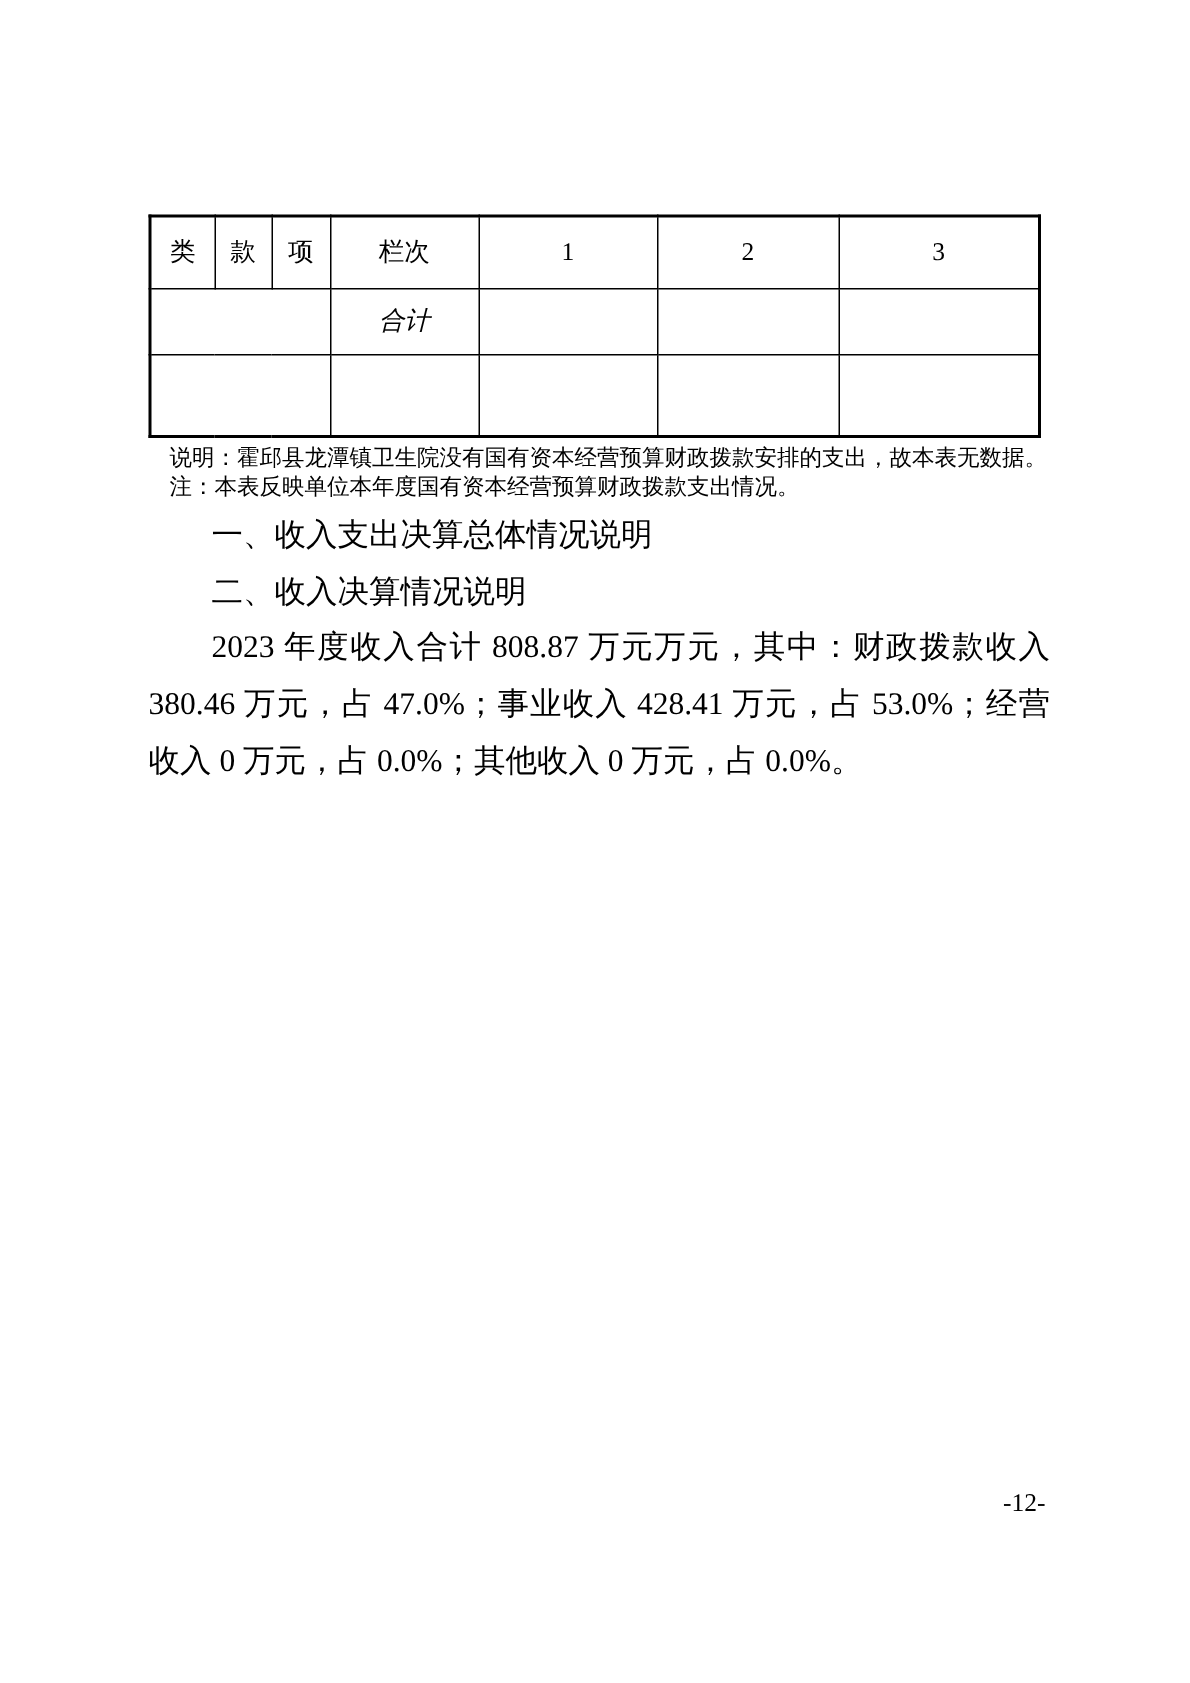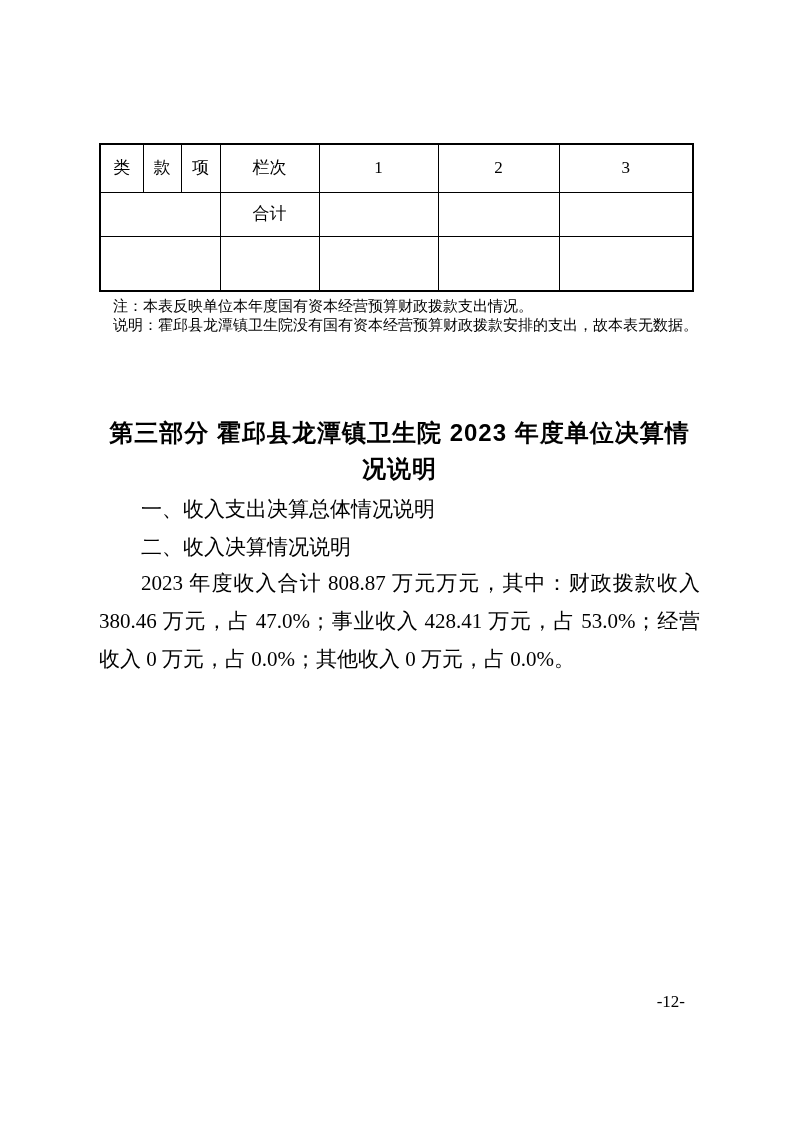--- a/index.html
+++ b/index.html
@@ -28,21 +28,21 @@
   table.gov-table td {
     border: 1px solid #000;
     text-align: center;
     vertical-align: middle;
     font-size: 17px;
     line-height: 1.2;
     padding: 0;
     overflow: hidden;
   }
   tr.r-head { height: 48px; }
-  tr.r-total { height: 44px; }
+  tr.r-total { height: 44px; font-style: italic; }
   tr.r-empty { height: 55px; }
   .notes {
     margin-top: 5px;
     padding-left: 14px;
     font-size: 15px;
     line-height: 19px;
   }
   .part-title {
     margin-top: 80px;
     font-family: "Liberation Sans", sans-serif;
@@ -62,21 +62,21 @@
   }
   .sec-body {
     font-size: 21px;
     line-height: 37.7px;
     text-indent: 42px;
     text-align: justify;
   }
   .page-number {
     position: absolute;
     top: 992px;
-    right: 108px;
+    right: 96px;
     font-size: 17px;
     line-height: 20px;
   }
 </style>
 </head>
 <body>
 
 <div class="page">
   <div class="content">
 
@@ -111,25 +111,24 @@
         <td colspan="3"></td>
         <td></td>
         <td></td>
         <td></td>
         <td></td>
       </tr>
     </tbody>
       </table>
 
     <div class="notes">
+      <div>说明：霍邱县龙潭镇卫生院没有国有资本经营预算财政拨款安排的支出，故本表无数据。</div>
       <div>注：本表反映单位本年度国有资本经营预算财政拨款支出情况。</div>
-      <div>说明：霍邱县龙潭镇卫生院没有国有资本经营预算财政拨款安排的支出，故本表无数据。</div>
     </div>
 
-    <div class="part-title">第三部分 霍邱县龙潭镇卫生院 2023 年度单位决算情况说明</div>
 
     <div class="sections">
       <div class="sec-heading">一、收入支出决算总体情况说明</div>
 
       <div class="sec-heading">二、收入决算情况说明</div>
       <div class="sec-body">2023 年度收入合计 808.87 万元万元，其中：财政拨款收入 380.46 万元，占 47.0%；事业收入 428.41 万元，占 53.0%；经营收入 0 万元，占 0.0%；其他收入 0 万元，占 0.0%。</div>
 
     </div>
   </div>
 

